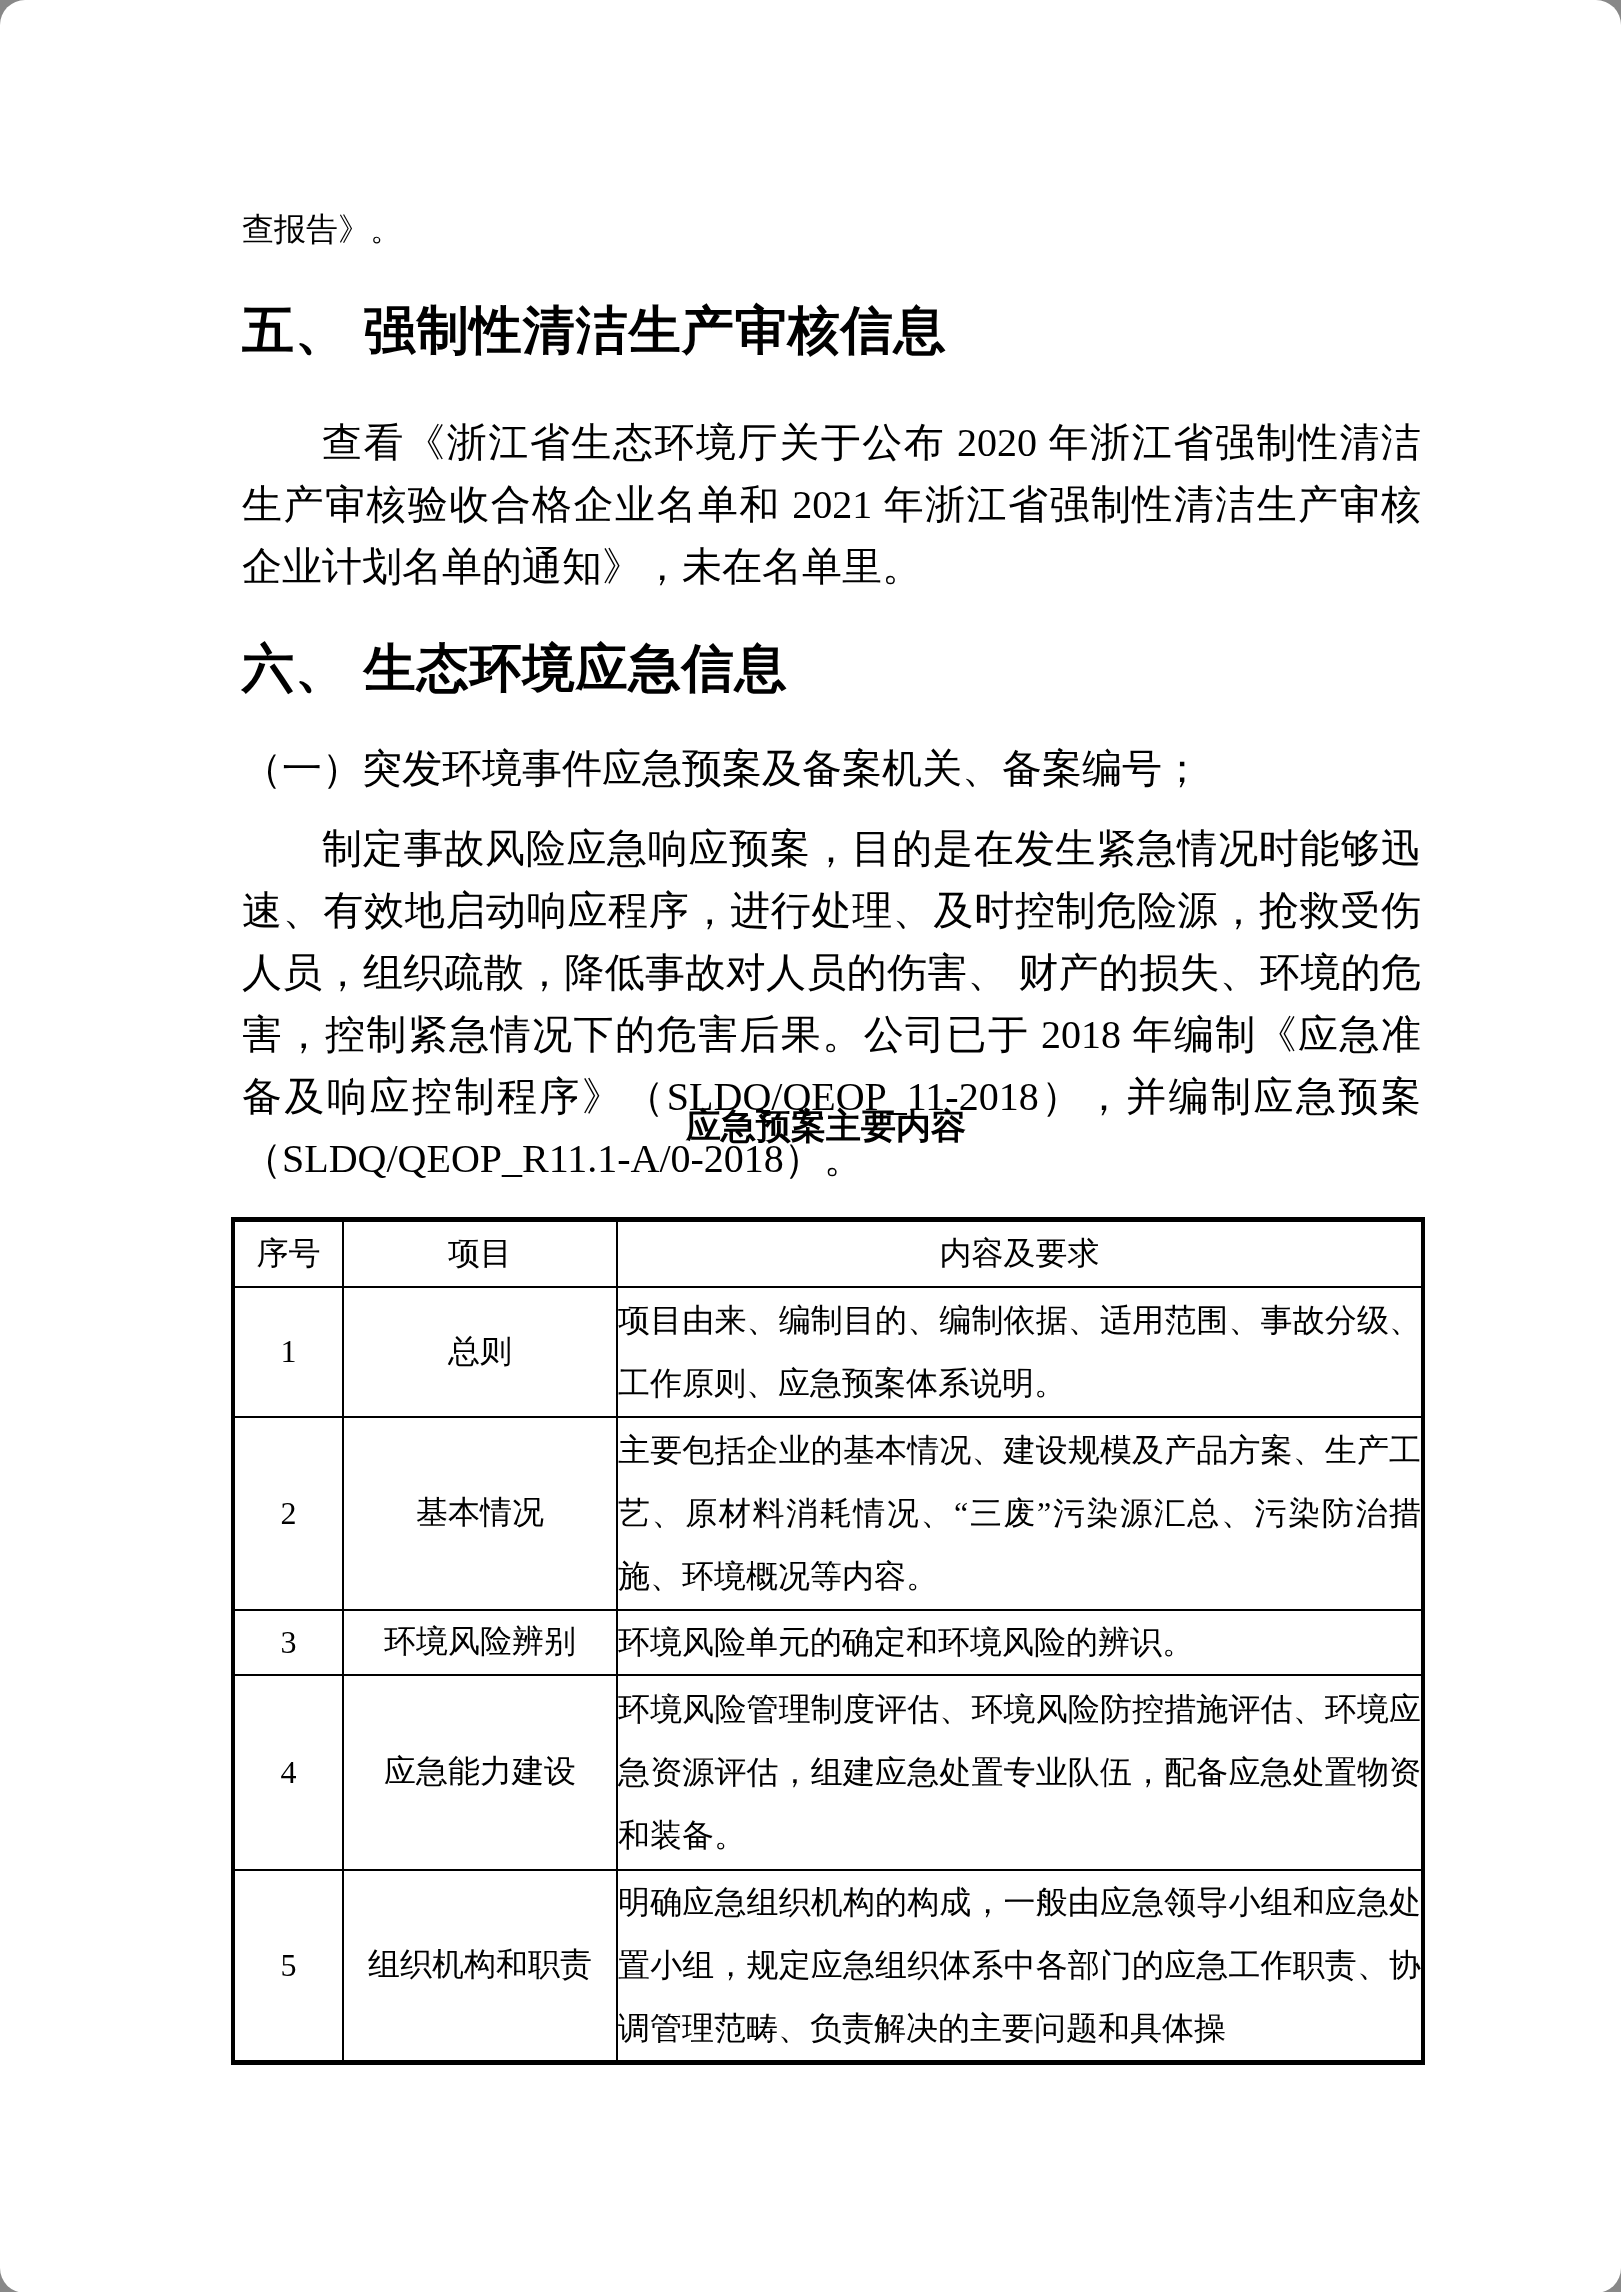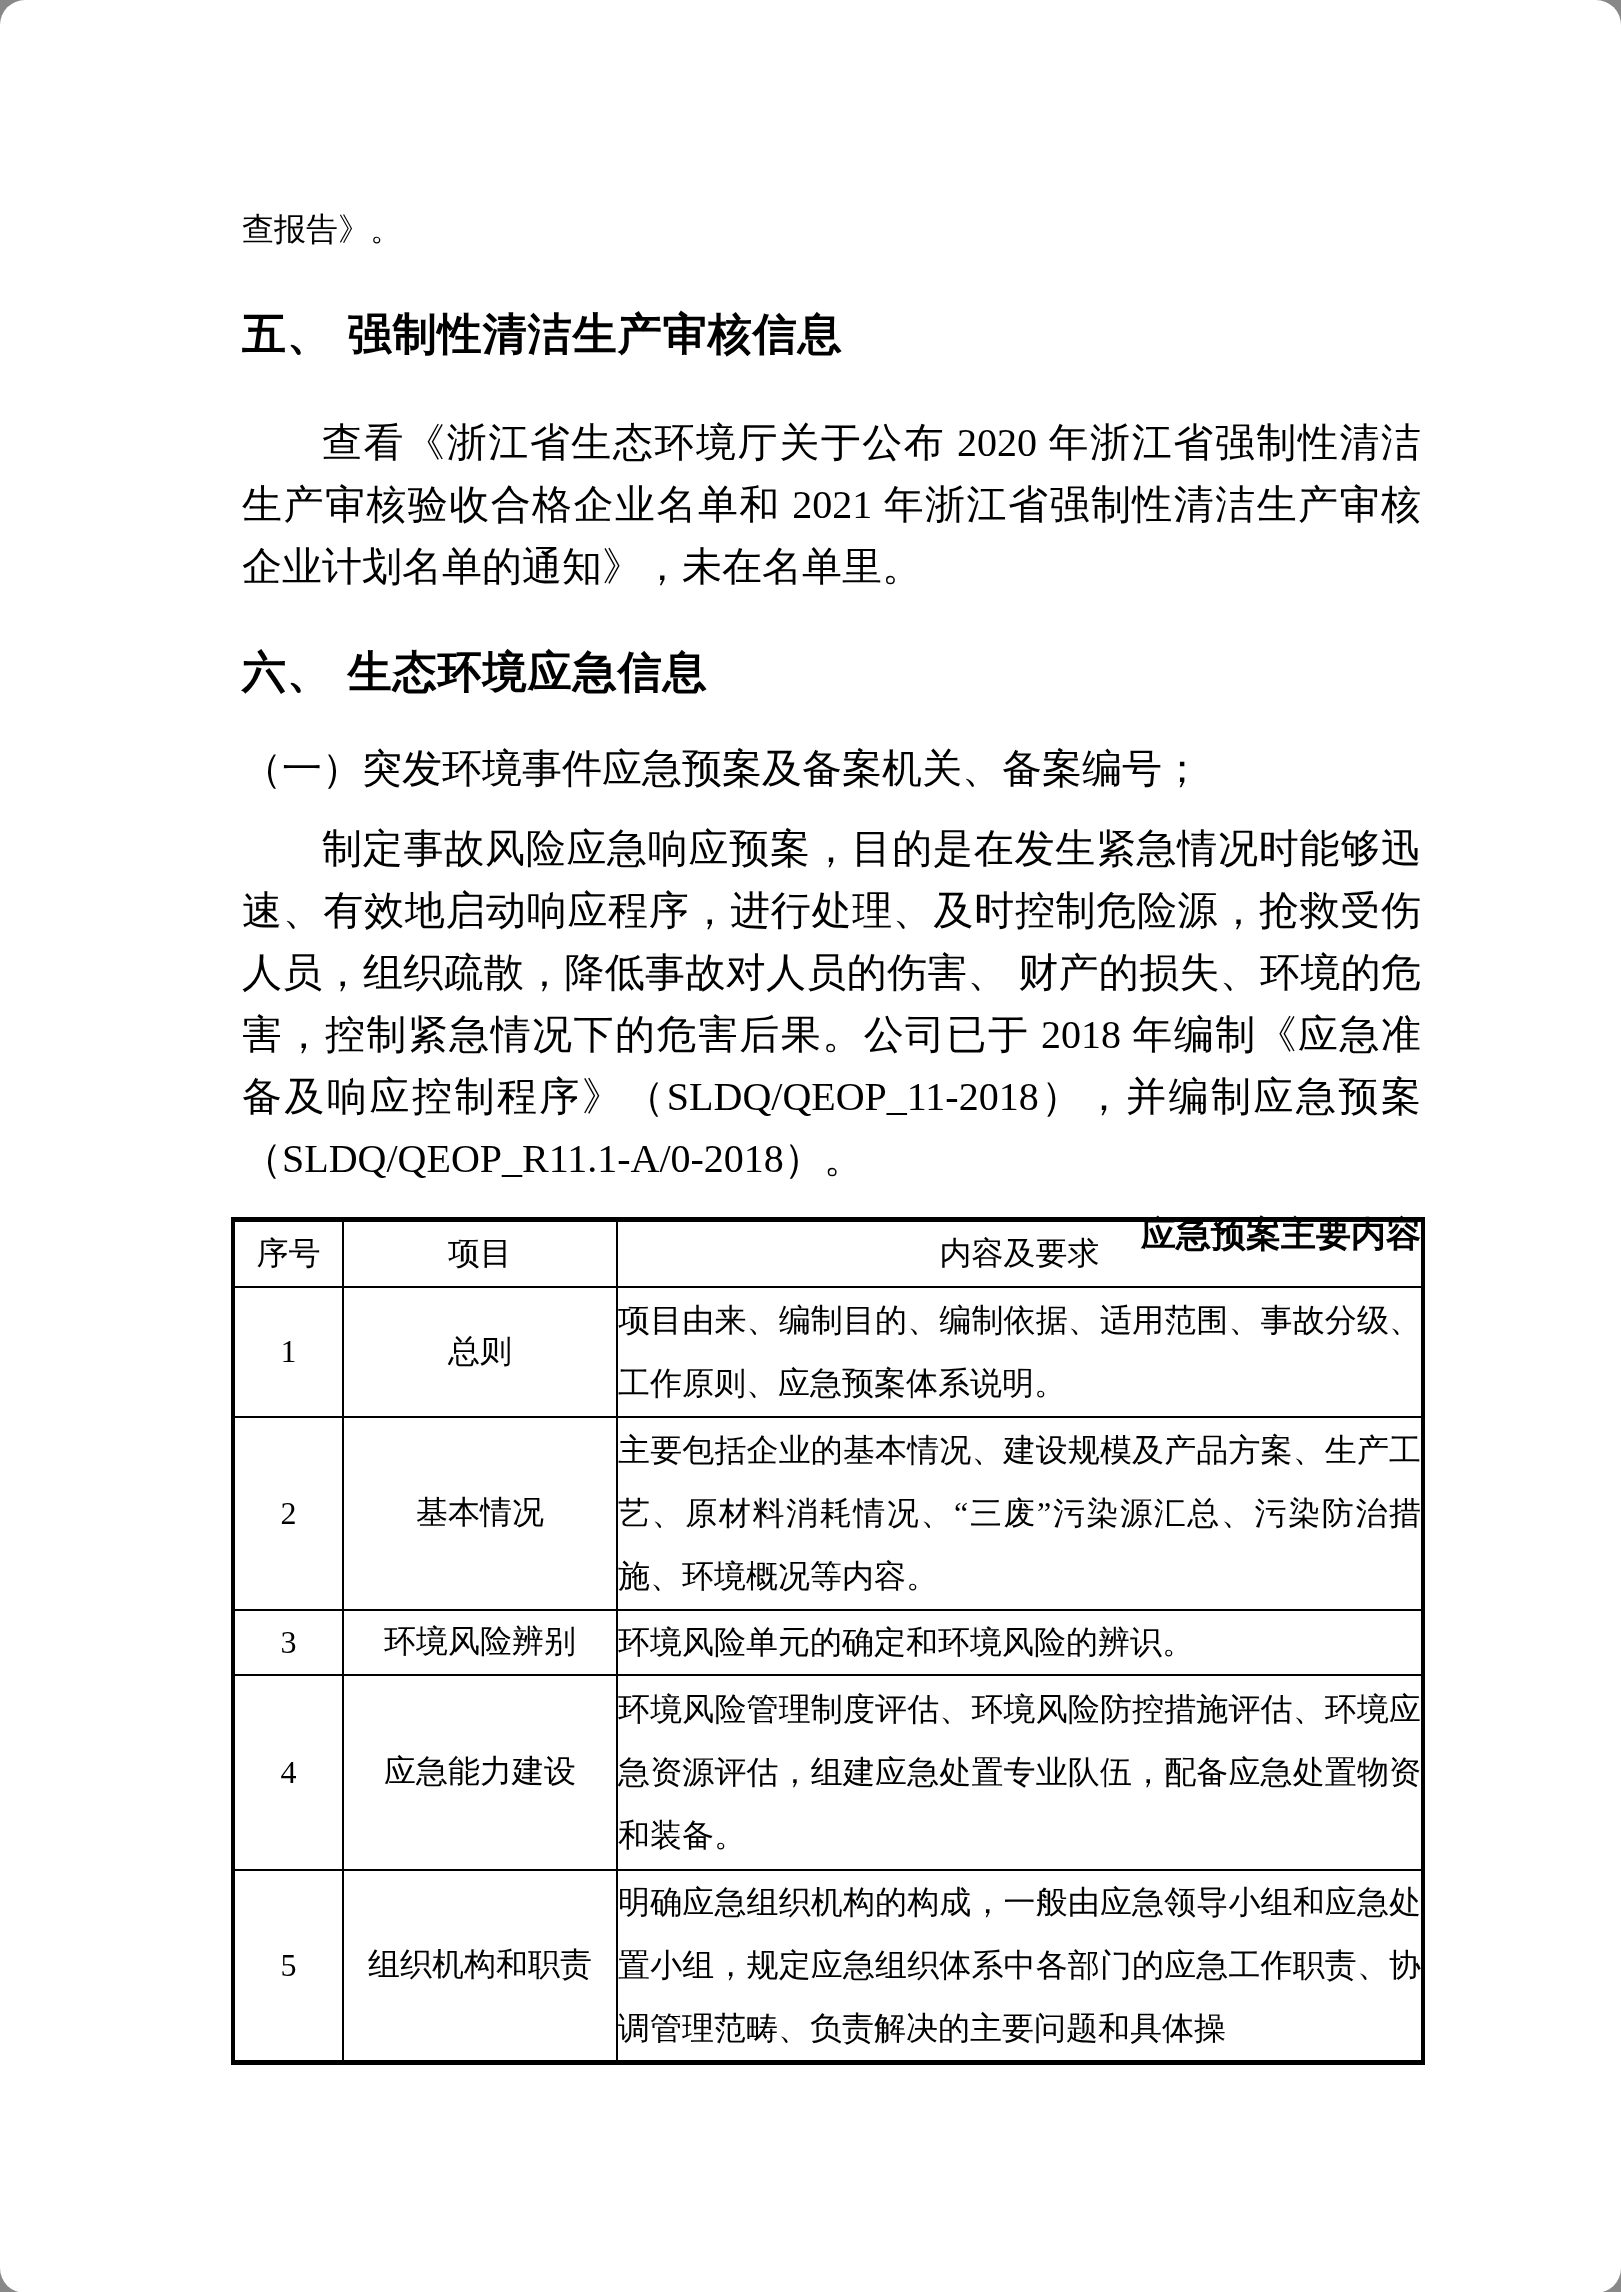--- a/index.html
+++ b/index.html
@@ -29,23 +29,23 @@
     line-height: 39px;
     white-space: nowrap;
   }
   .para {
     left: 242px;
     width: 1179px;
   }
   .indent2 { text-indent: 2em; }
   .heading {
     left: 242px;
-    font-family: Liberation Serif, serif;
+    font-family: Liberation Mono, monospace;
     font-weight: bold;
-    font-size: 44px;
+    font-size: 52px;
     line-height: 51px;
     white-space: nowrap;
     letter-spacing: 1px;
   }
   .heading .h-num { margin-right: 15.7px; }
   .table-title {
     left: 231px;
     width: 1190px;
     text-align: center;
     font-size: 35px;
@@ -97,21 +97,21 @@
   <div class="abs body-text para indent2" style="top:412px;">查看《浙江省生态环境厅关于公布 2020 年浙江省强制性清洁生产审核验收合格企业名单和 2021 年浙江省强制性清洁生产审核企业计划名单的通知》，未在名单里。</div>
 
   <div class="abs body-text para" style="top:738px;">（一）突发环境事件应急预案及备案机关、备案编号；</div>
 
   <div class="abs heading" style="top:647px;">
     <span class="h-num">六、</span><span>生态环境应急信息</span>
   </div>
 
   <div class="abs body-text para indent2" style="top:818px;">制定事故风险应急响应预案，目的是在发生紧急情况时能够迅速、有效地启动响应程序，进行处理、及时控制危险源，抢救受伤人员，组织疏散，降低事故对人员的伤害、 财产的损失、环境的危害，控制紧急情况下的危害后果。公司已于 2018 年编制《应急准备及响应控制程序》（SLDQ/QEOP_11-2018），并编制应急预案（SLDQ/QEOP_R11.1-A/0-2018）。</div>
 
-  <div class="abs table-title" style="top:1212px;text-align:right;">应急预案主要内容</div>
+  <div class="abs table-title" style="top:1104px;">应急预案主要内容</div>
 
   <table class="main-table">
     <colgroup>
       <col style="width:110px">
       <col style="width:274px">
       <col style="width:806px">
     </colgroup>
     <thead>
       <tr style="height:67px">
         <th>序号</th>

